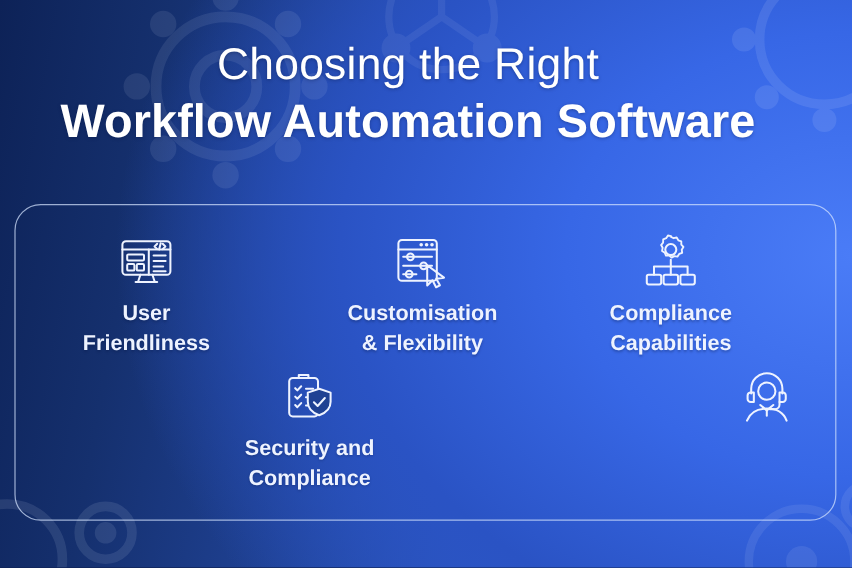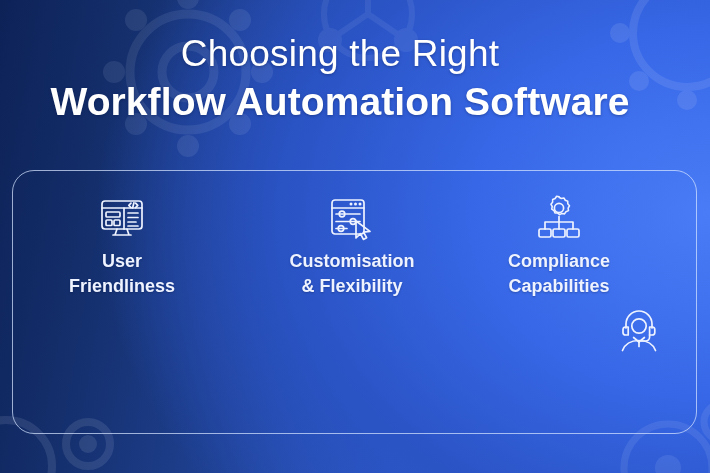--- a/index.html
+++ b/index.html
@@ -234,20 +234,35 @@
         <rect x="4" y="34" width="12" height="8" rx="1.5"></rect>
         <rect x="18" y="34" width="12" height="8" rx="1.5"></rect>
         <rect x="32" y="34" width="12" height="8" rx="1.5"></rect>
       </svg>
     </div>
     <div class="label">Compliance
 Capabilities</div>
   </div>
 
 
+  <div class="feature" id="feat-security">
+    <div class="icon-wrap">
+      <svg width="44" height="44" viewBox="0 0 44 44" fill="none" stroke="#eef3ff" stroke-width="1.7" stroke-linecap="round" stroke-linejoin="round">
+        <rect x="5" y="6" width="24" height="32" rx="3"></rect>
+        <path d="M13 6 V3.5 h8 V6"></path>
+        <path d="M10 14.5 l1.8 1.8 3.2 -3.4 M19 15 H25"></path>
+        <path d="M10 21.5 l1.8 1.8 3.2 -3.4 M19 22 H25"></path>
+        <path d="M10 28.5 l1.8 1.8 3.2 -3.4 M19 29 H23"></path>
+        <path d="M30 15 L39.5 18.2 v7.6 c0 5.6 -4.3 9.4 -9.5 11.2 -5.2 -1.8 -9.5 -5.6 -9.5 -11.2 v-7.6 Z" fill="#1f4193"></path>
+        <path d="M25.6 26.2 l3.1 3.1 6 -6.6"></path>
+      </svg>
+    </div>
+    <div class="label">Security and
+Compliance</div>
+  </div>
 
 
   <div class="feature" id="feat-customer-support">
     <div class="icon-wrap">
       <svg width="46" height="44" viewBox="0 0 46 44" fill="none" stroke="#eef3ff" stroke-width="1.7" stroke-linecap="round" stroke-linejoin="round">
         <path d="M10 19 V15 a13 13 0 0 1 26 0 v4"></path>
         <path d="M9 18 h3.2 v8 H9.6 a2.6 2.6 0 0 1 -2.6 -2.6 v-2.8 A2.6 2.6 0 0 1 9.6 18 Z"></path>
         <path d="M36.8 18 H33.6 v8 h2.6 a2.6 2.6 0 0 0 2.6 -2.6 v-2.8 A2.6 2.6 0 0 0 36.4 18 Z"></path>
         <path d="M33.6 26 v2 a4 4 0 0 1 -4 4 h-4"></path>
         <circle cx="23" cy="17" r="7.2"></circle>

